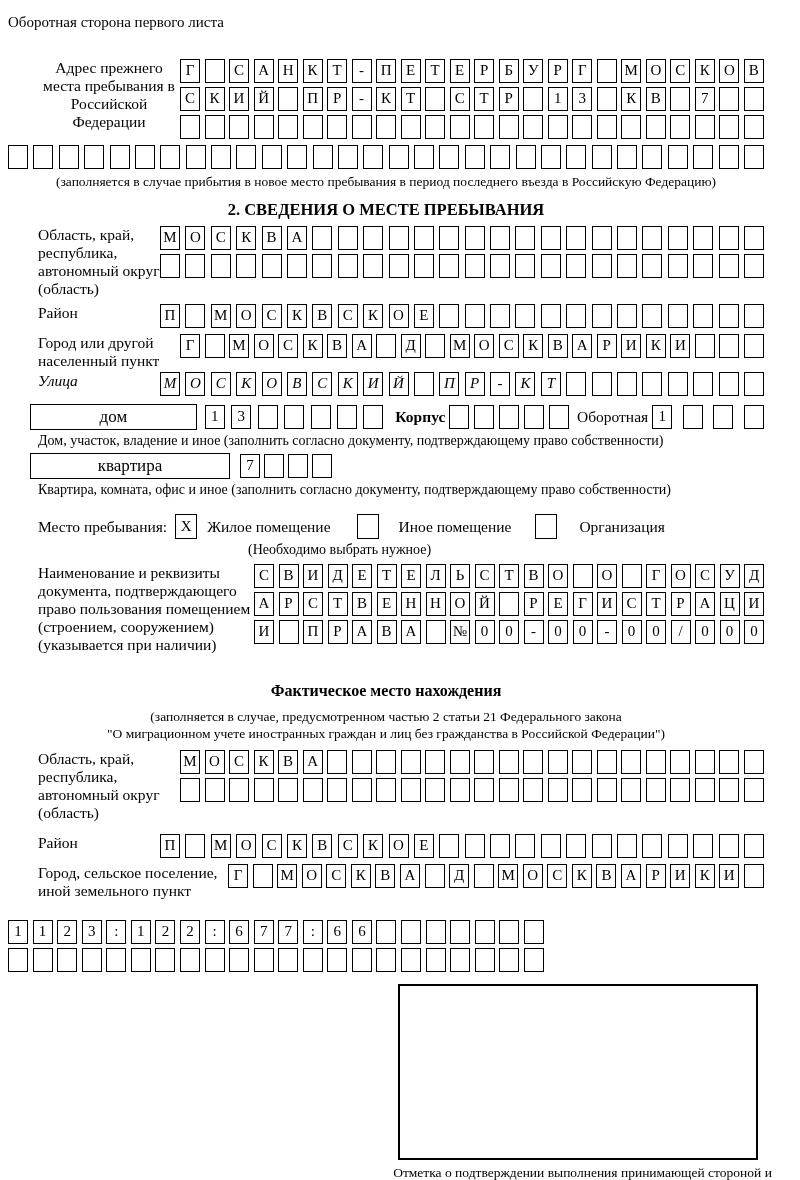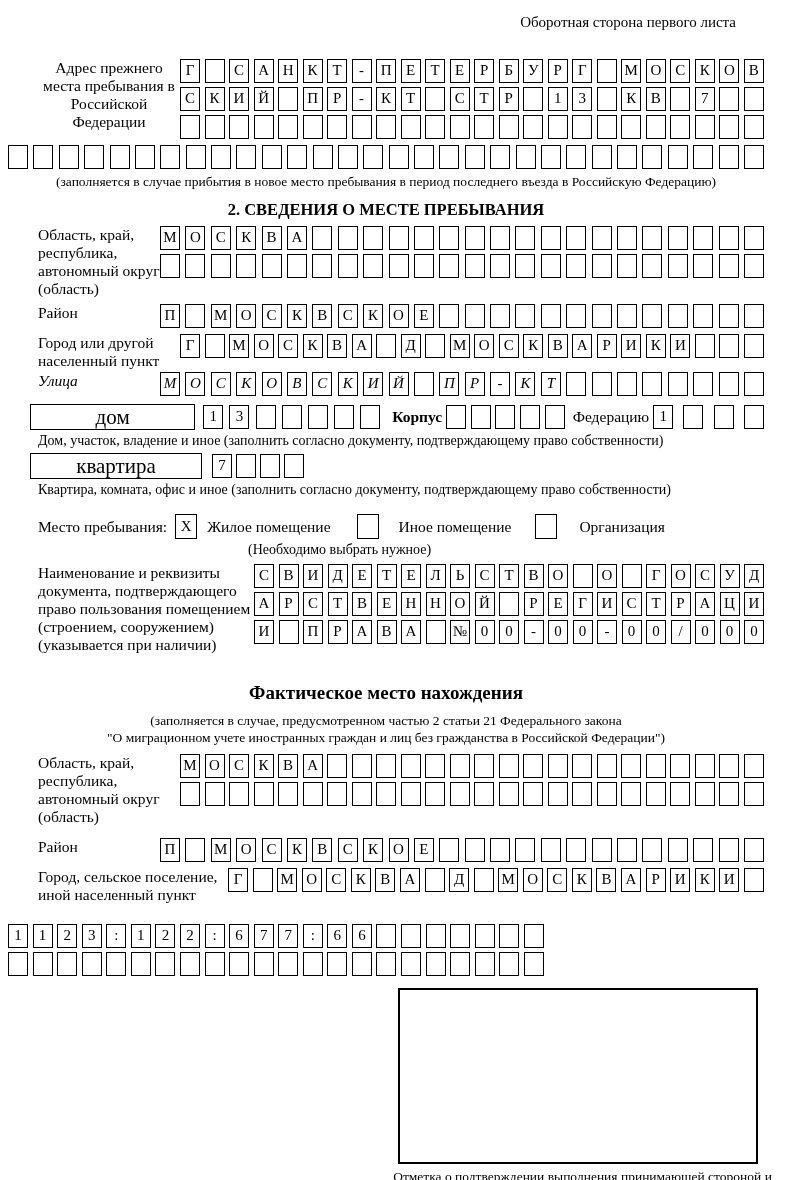--- a/index.html
+++ b/index.html
@@ -1,36 +1,36 @@
 <!DOCTYPE html>
 <html><head>
 <meta charset="utf-8">
 <style>
   html,body{margin:0;padding:0;background:#fff;color:#000;}
   body{width:800px;height:1180px;font-family:"Liberation Serif","DejaVu Serif",serif;overflow:hidden;}
   .page{box-sizing:border-box;width:800px;padding:14px 36px 0 8px;}
 
-  .hdr{ text-align:right; margin-right:28px; font-size:15px; }
+  .hdr{ font-size:15px; }
 
   .frow{ display:flex; align-items:flex-start; }
   .label{ box-sizing:border-box; padding-left:30px; font-size:15.5px; line-height:18px; flex:0 0 auto; }
   .rows{ flex:0 0 auto; }
 
   .cellrow{ display:flex; justify-content:space-between; margin-bottom:4px; }
   .cell{ flex:0 0 20px; box-sizing:border-box; width:20px; height:24px; border:1.5px solid #000;
          font-size:15px; line-height:20px; text-align:center; background:#fff; }
   .w584{width:584px;} .w604{width:604px;} .w756{width:756px;} .w536{width:536px;}
   .w510{width:510px;} .w182{width:182px;} .w122{width:122px;} .w114{width:114px;} .w92{width:92px;}
 
   .note{ font-size:14px; line-height:16px; }
   .cnote{ text-align:center; font-size:13.5px; line-height:17px; }
   .title{ text-align:center; font-weight:bold; font-size:16.5px; }
 
   .fbox{ box-sizing:border-box; border:1.5px solid #000; height:26px; display:flex; align-items:center;
-         justify-content:center; font-size:21px; background:#fff; }
+         justify-content:center; font-size:17px; background:#fff; }
   .inl{ display:flex; align-items:center; }
   .cbox{ box-sizing:border-box; width:22px; height:25px; border:1.5px solid #000; display:inline-flex;
          align-items:center; justify-content:center; font-size:15px; background:#fff; }
   .bigbox{ box-sizing:border-box; width:360px; height:176px; border:2px solid #000; margin-left:390px; background:#fff; }
   .caption{ width:385px; margin-left:382px; text-align:center; font-size:13.5px; line-height:16.5px; }
 </style>
 </head>
 <body>
 
 <div class="page">
@@ -316,32 +316,32 @@
         <span class="cell"></span>
       </div>
     <div class="label" style="padding-left:12px;font-weight:bold;">Корпус</div>
     <div class="cellrow w122" style="margin:0 0 0 4px;">
         <span class="cell"></span>
         <span class="cell"></span>
         <span class="cell"></span>
         <span class="cell"></span>
         <span class="cell"></span>
       </div>
-    <div class="label" style="padding-left:8px;">Федерацию</div>
+    <div class="label" style="padding-left:8px;">Оборотная</div>
     <div class="cellrow w114" style="margin:0 0 0 4px;">
         <span class="cell">1</span>
         <span class="cell"></span>
         <span class="cell"></span>
         <span class="cell"></span>
       </div>
   </div>
   <div class="note" style="margin:3px 0 0 30px;">Дом, участок, владение и иное (заполнить согласно документу, подтверждающему право собственности)</div>
 
   <div class="inl" style="margin-top:4px;">
-    <div class="fbox" style="width:172px;margin-left:22px;">квартира</div>
+    <div class="fbox" style="width:200px;margin-left:22px;">квартира</div>
     <div class="cellrow w92" style="margin:0 0 0 10px;">
         <span class="cell">7</span>
         <span class="cell"></span>
         <span class="cell"></span>
         <span class="cell"></span>
       </div>
   </div>
   <div class="note" style="margin:3px 0 0 30px;">Квартира, комната, офис и иное (заполнить согласно документу, подтверждающему право собственности)</div>
 
   <div class="inl" style="margin-top:16px;text-align:right;">
@@ -423,21 +423,21 @@
           <span class="cell">0</span>
           <span class="cell">0</span>
           <span class="cell">/</span>
           <span class="cell">0</span>
           <span class="cell">0</span>
           <span class="cell">0</span>
         </div>
     </div>
   </div>
 
-  <div class="title" style="margin-top:28px;font-size:19px;">Фактическое место нахождения</div>
+  <div class="title" style="margin-top:28px;font-size:16px;">Фактическое место нахождения</div>
   <div class="cnote" style="margin-top:8px;">(заполняется в случае, предусмотренном частью 2 статьи 21 Федерального закона</div>
   <div class="cnote">"О миграционном учете иностранных граждан и лиц без гражданства в Российской Федерации")</div>
 
   <div class="frow" style="margin-top:8px;">
     <div class="label" style="width:172px;">Область, край, республика, автономный округ (область)</div>
     <div class="rows">
       <div class="cellrow w584">
           <span class="cell">М</span>
           <span class="cell">О</span>
           <span class="cell">С</span>
@@ -516,21 +516,21 @@
         <span class="cell"></span>
         <span class="cell"></span>
         <span class="cell"></span>
         <span class="cell"></span>
         <span class="cell"></span>
         <span class="cell"></span>
       </div>
   </div>
 
   <div class="frow" style="margin-top:2px;">
-    <div class="label" style="width:220px;">Город, сельское поселение, иной населенный пункт</div>
+    <div class="label" style="width:220px;">Город, сельское поселение, иной земельного пункт</div>
     <div class="cellrow w536">
         <span class="cell">Г</span>
         <span class="cell"></span>
         <span class="cell">М</span>
         <span class="cell">О</span>
         <span class="cell">С</span>
         <span class="cell">К</span>
         <span class="cell">В</span>
         <span class="cell">А</span>
         <span class="cell"></span>

